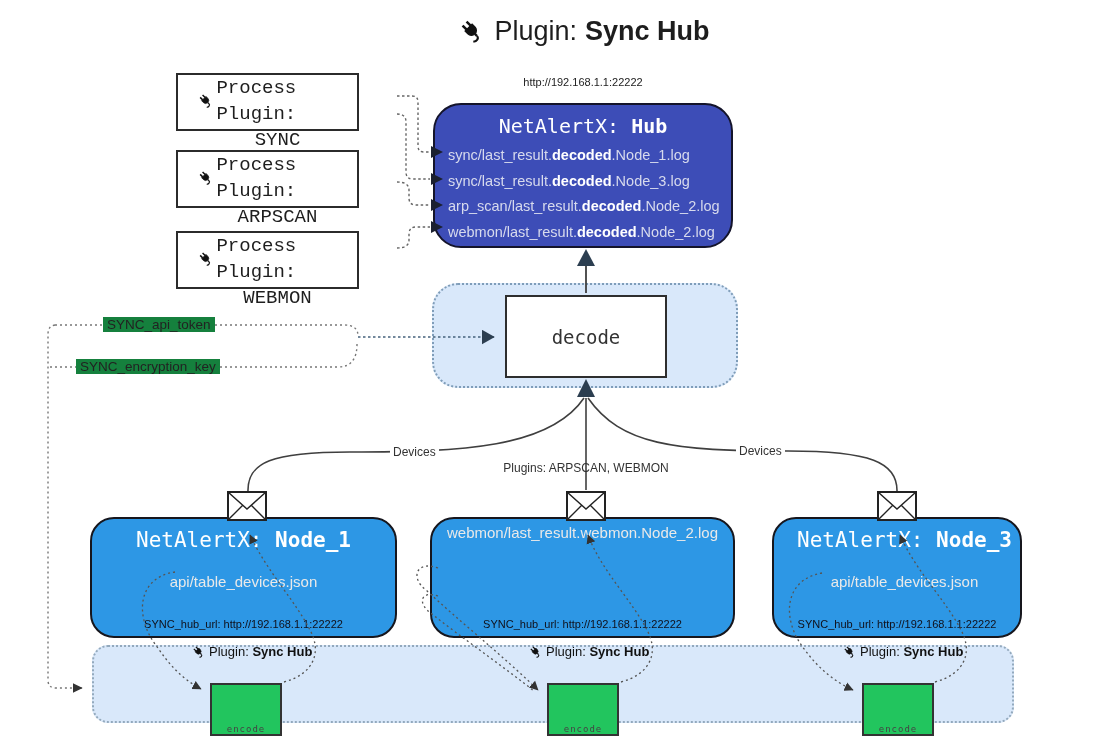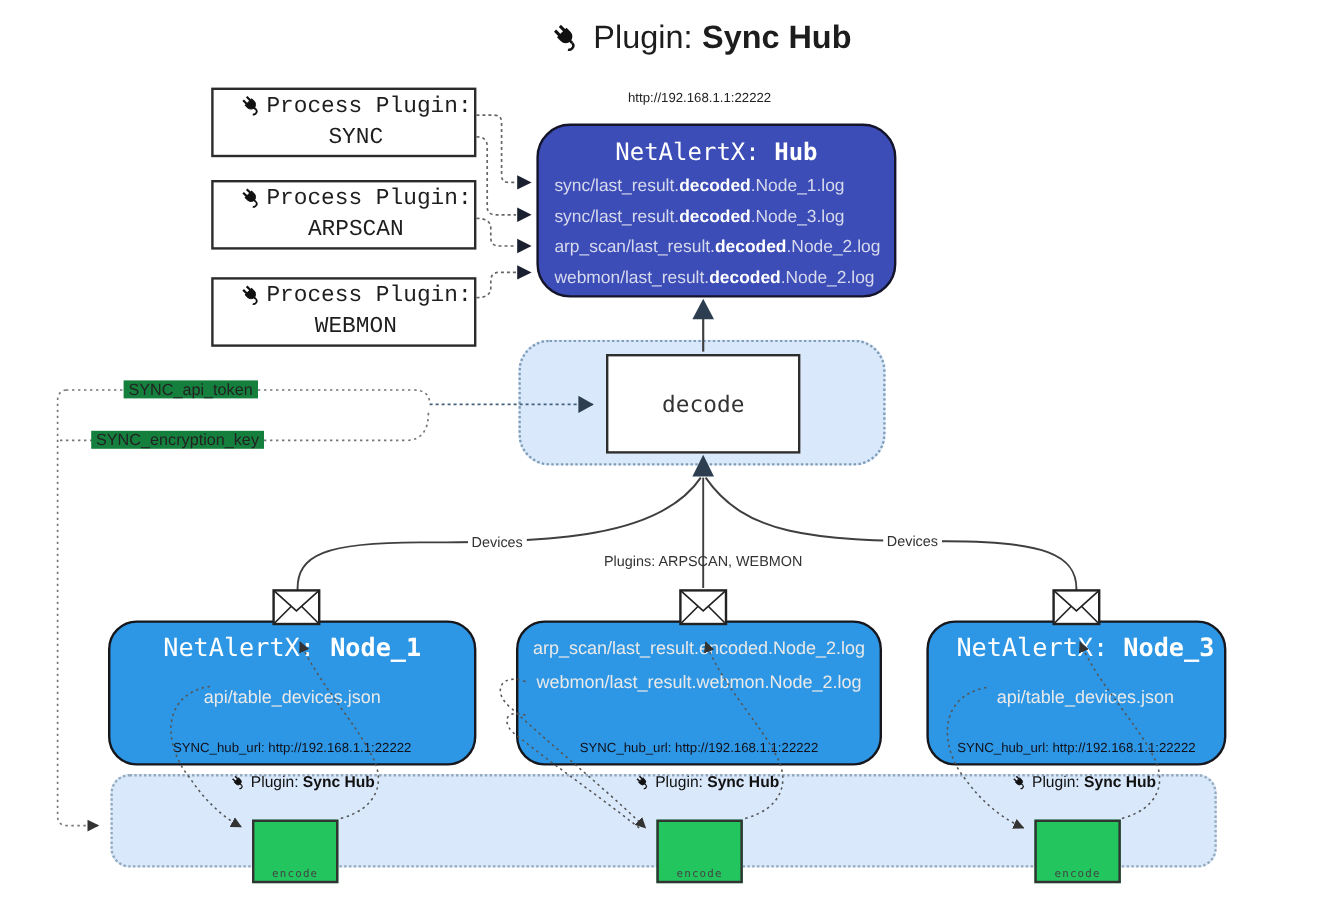--- a/index.html
+++ b/index.html
@@ -14,28 +14,28 @@
   .wires{position:absolute;inset:0;z-index:2;pointer-events:none;}
   .labels{position:absolute;inset:0;z-index:3;pointer-events:none;}
 
   
   .page-title{left:0;right:0;top:16px;display:flex;justify-content:center;align-items:center;gap:8px;
     font-size:27px;color:#1d1d1d;transform:translateX(26px);}
   .page-title .bold{font-weight:bold;}
   .plug{display:inline-block;vertical-align:middle;}
 
   
-  .pbox{width:221px;height:58px;background:#fff;border:2px solid #2b2b2b;box-sizing:border-box;
+  .pbox{width:183px;height:58px;background:#fff;border:2px solid #2b2b2b;box-sizing:border-box;
     display:flex;flex-direction:column;align-items:center;justify-content:flex-start;
     font-family:"Liberation Mono",monospace;font-size:19px;color:#1e1e1e;line-height:26px;padding-left:20px;}
   .pbox .l1{display:flex;align-items:center;gap:2px;}
 
   
   .hub-url{left:433px;top:76px;width:300px;text-align:center;font-size:11px;color:#222;}
-  .hub{left:447px;top:103px;width:300px;height:145px;border-radius:28px;
+  .hub{left:433px;top:103px;width:300px;height:145px;border-radius:28px;
     background:var(--hub-fill);border:2px solid #14142b;box-sizing:border-box;color:#fff;}
   .hub-title{margin-top:9px;text-align:center;font-family:"DejaVu Sans Mono",monospace;font-size:20px;}
   .hub-title .bold{font-weight:bold;}
   .hub-lines{margin-top:5px;}
   .hub-line{padding-left:13px;font-size:14.5px;line-height:25.5px;color:#d7daed;white-space:nowrap;}
   .hub-line b{color:#fff;}
 
   
   .panel{background:var(--panel-fill);box-sizing:border-box;}
   .decode-panel{left:432px;top:283px;width:306px;height:105px;border-radius:26px;border:2px dotted #7f9db9;}
@@ -134,21 +134,20 @@
     <div class="abs decode-box">
       <span>decode</span>
     </div>
 
     <div class="abs node" style="left:90px;top:517px;width:307px;height:121px;">
       <div class="node-title"><span>NetAlertX: </span><span class="bold">Node_1</span></div>
       <div class="node-file" style="margin-top:16px;">api/table_devices.json</div>
       <div class="node-url">SYNC_hub_url: http://192.168.1.1:22222</div>
     </div>
     <div class="abs node" style="left:430px;top:517px;width:305px;height:121px;">
-      <div class="node-file" style="margin-top:8px;">arp_scan/last_result.encoded.Node_2.log</div>
       <div class="node-file">webmon/last_result.webmon.Node_2.log</div>
       <div class="node-url">SYNC_hub_url: http://192.168.1.1:22222</div>
     </div>
     <div class="abs node" style="left:772px;top:517px;width:250px;height:121px;padding-left:15px;">
       <div class="node-title"><span>NetAlertX: </span><span class="bold">Node_3</span></div>
       <div class="node-file" style="margin-top:16px;">api/table_devices.json</div>
       <div class="node-url">SYNC_hub_url: http://192.168.1.1:22222</div>
     </div>
 
     <div class="abs panel strip"></div>

